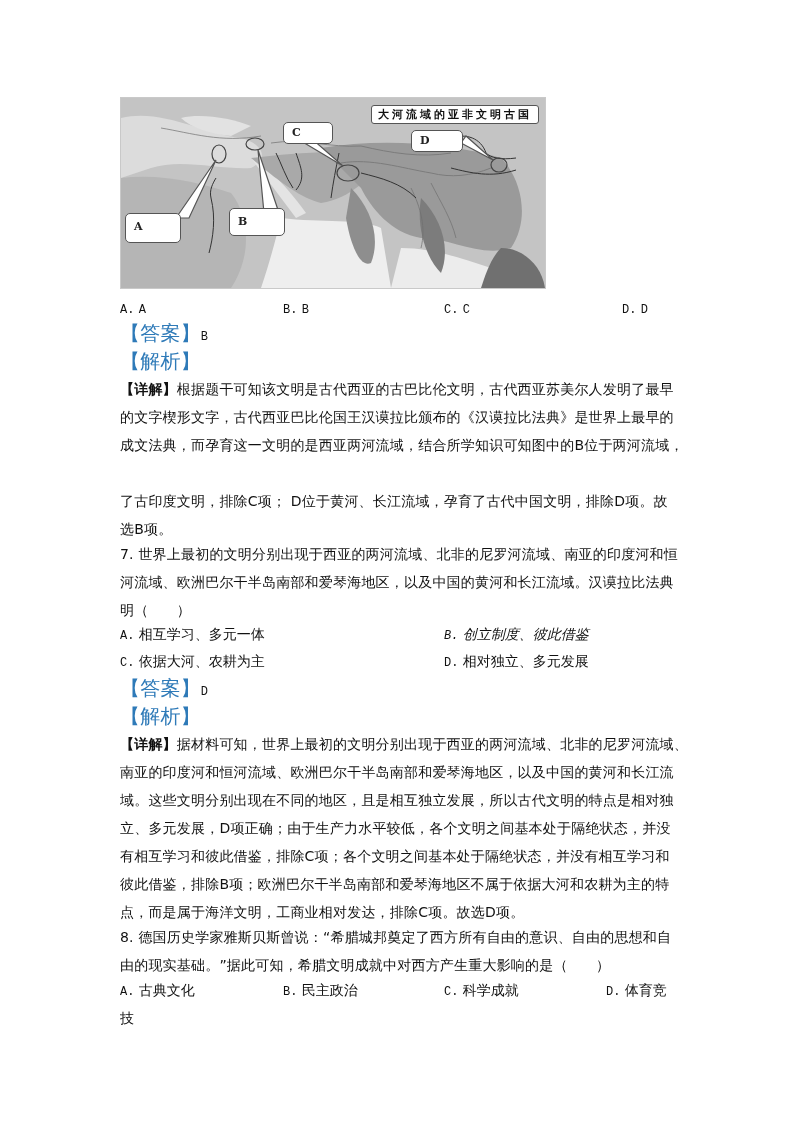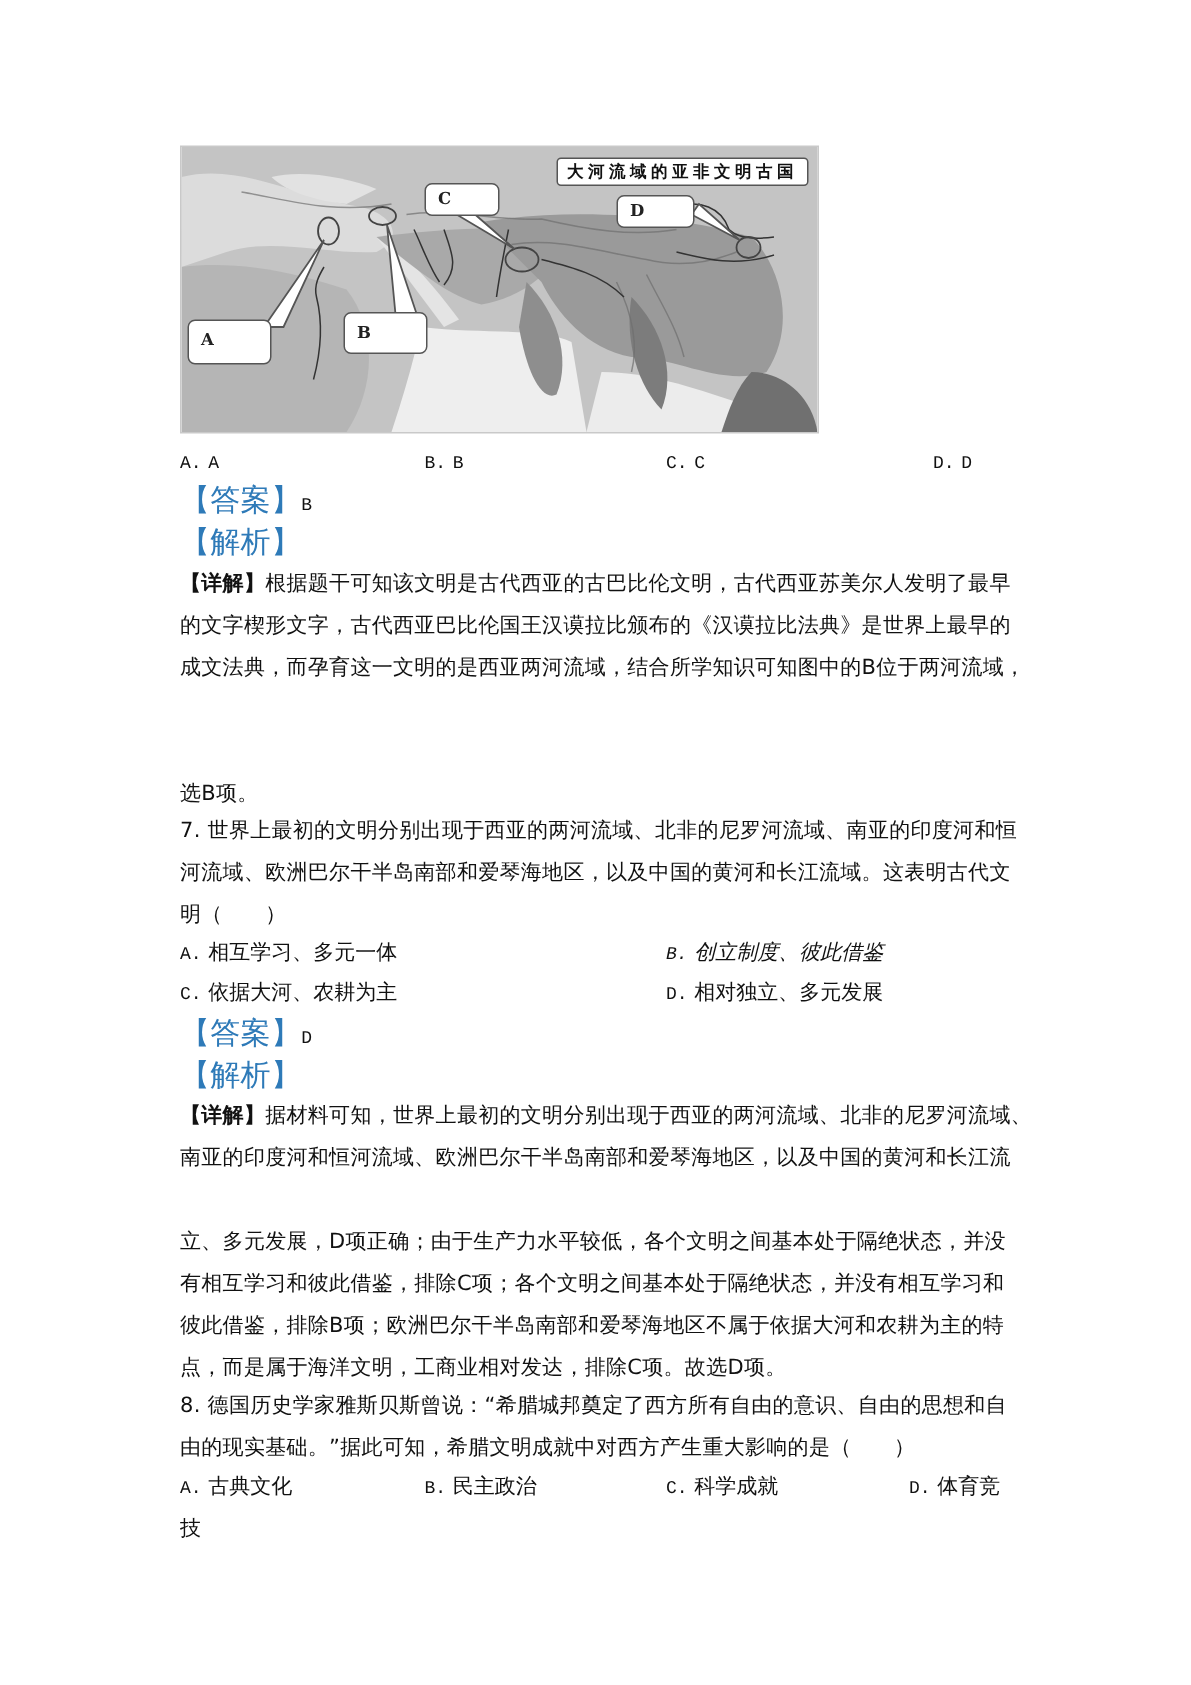--- a/index.html
+++ b/index.html
@@ -118,24 +118,25 @@
   </div>
   <div class="line" style="top:347px;">
     <span class="tag">【解析】</span>
   </div>
 
   <div class="line" style="top:375px;">
     <span class="tag-bold">【详解】</span><span>根据题干可知该文明是古代西亚的古巴比伦文明，古代西亚苏美尔人发明了最早</span>
   </div>
   <div class="line" style="top:403px;">的文字楔形文字，古代西亚巴比伦国王汉谟拉比颁布的《汉谟拉比法典》是世界上最早的</div>
   <div class="line" style="top:431px;">成文法典，而孕育这一文明的是西亚两河流域，结合所学知识可知图中的B位于两河流域，</div>
+  <div class="line" style="top:487px;">了古印度文明，排除C项； D位于黄河、长江流域，孕育了古代中国文明，排除D项。故</div>
   <div class="line" style="top:515px;">选B项。</div>
 
   <div class="line" style="top:540px;">7. 世界上最初的文明分别出现于西亚的两河流域、北非的尼罗河流域、南亚的印度河和恒</div>
-  <div class="line" style="top:568px;">河流域、欧洲巴尔干半岛南部和爱琴海地区，以及中国的黄河和长江流域。这表明古代文</div>
+  <div class="line" style="top:568px;">河流域、欧洲巴尔干半岛南部和爱琴海地区，以及中国的黄河和长江流域。汉谟拉比法典</div>
   <div class="line" style="top:596px;">明（　　）</div>
 
   <div class="opt" style="left:120px; top:626px;">
     <span class="mono">A.</span>
     <span>相互学习、多元一体</span>
   </div>
   <div class="opt" style="left:444px; top:626px;font-style:italic;">
     <span class="mono">B.</span>
     <span>创立制度、彼此借鉴</span>
   </div>
@@ -152,20 +153,21 @@
     <span class="tag">【答案】</span><span class="mono">D</span>
   </div>
   <div class="line" style="top:702px;">
     <span class="tag">【解析】</span>
   </div>
 
   <div class="line" style="top:730px;">
     <span class="tag-bold">【详解】</span><span>据材料可知，世界上最初的文明分别出现于西亚的两河流域、北非的尼罗河流域、</span>
   </div>
   <div class="line" style="top:758px;">南亚的印度河和恒河流域、欧洲巴尔干半岛南部和爱琴海地区，以及中国的黄河和长江流</div>
+  <div class="line" style="top:786px;">域。这些文明分别出现在不同的地区，且是相互独立发展，所以古代文明的特点是相对独</div>
   <div class="line" style="top:814px;">立、多元发展，D项正确；由于生产力水平较低，各个文明之间基本处于隔绝状态，并没</div>
   <div class="line" style="top:842px;">有相互学习和彼此借鉴，排除C项；各个文明之间基本处于隔绝状态，并没有相互学习和</div>
   <div class="line" style="top:870px;">彼此借鉴，排除B项；欧洲巴尔干半岛南部和爱琴海地区不属于依据大河和农耕为主的特</div>
   <div class="line" style="top:898px;">点，而是属于海洋文明，工商业相对发达，排除C项。故选D项。</div>
 
   <div class="line" style="top:923px;">8. 德国历史学家雅斯贝斯曾说：“希腊城邦奠定了西方所有自由的意识、自由的思想和自</div>
   <div class="line" style="top:951px;">由的现实基础。”据此可知，希腊文明成就中对西方产生重大影响的是（　　）</div>
 
   <div class="opt" style="left:120px; top:982px;">
     <span class="mono">A.</span>

